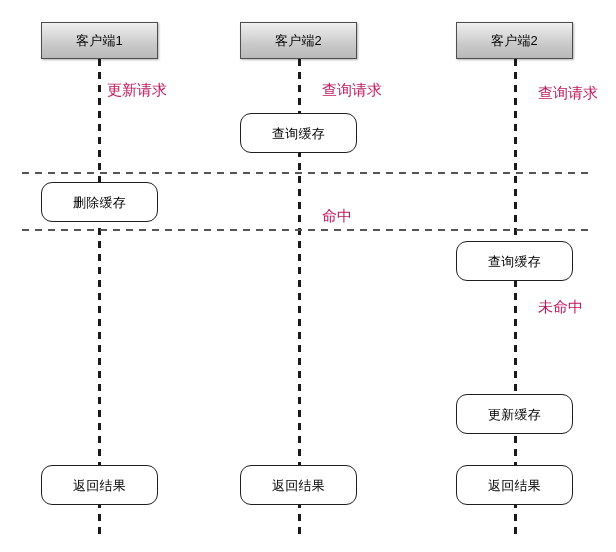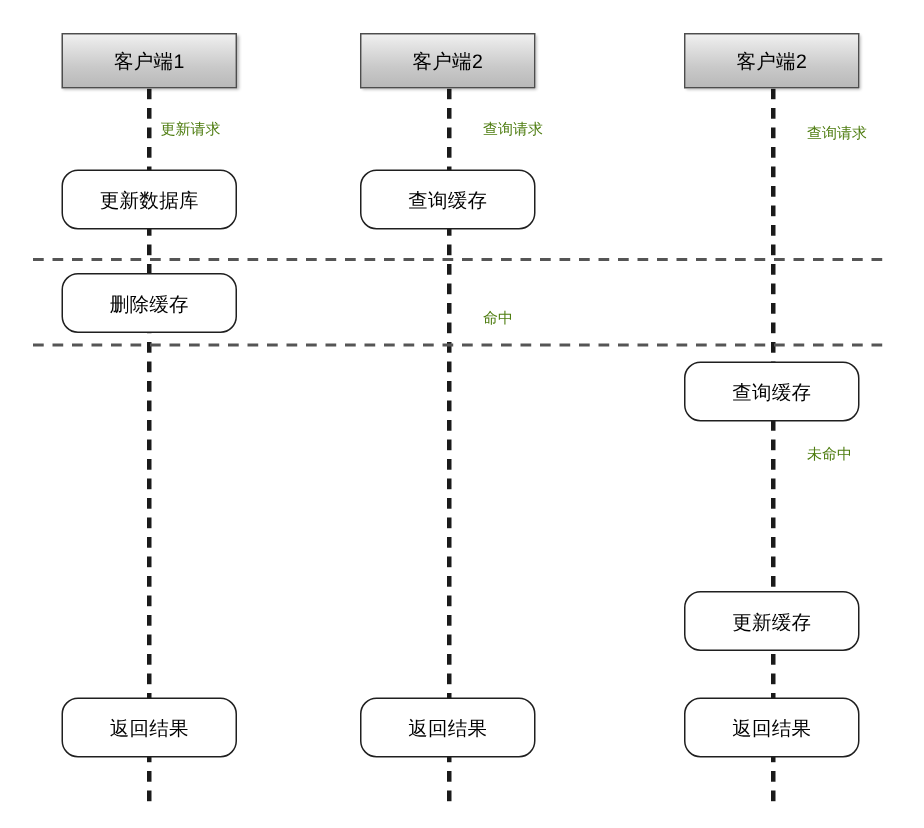--- a/index.html
+++ b/index.html
@@ -65,22 +65,22 @@
     font-size: 13px;
     color: #000000;
     line-height: 1;
     letter-spacing: 0.2px;
     white-space: nowrap;
   }
 
   
   .msg-label {
     position: absolute;
-    font-size: 10px;
-    color: #4d7c0f;
+    font-size: 15px;
+    color: #be185d;
     line-height: 1;
     white-space: nowrap;
   }
 
   
   .separator {
     position: absolute;
     height: 2px;
     background-image: linear-gradient(
       to right,
@@ -106,23 +106,20 @@
   <div class="participant" id="p-0" style="left: 41px; top: 22px; width: 117px; height: 37px;">
     <span class="participant-label">客户端1</span>
   </div>
   <div class="participant" id="p-1" style="left: 240px; top: 22px; width: 117px; height: 37px;">
     <span class="participant-label">客户端2</span>
   </div>
   <div class="participant" id="p-2" style="left: 456px; top: 22px; width: 117px; height: 37px;">
     <span class="participant-label">客户端2</span>
   </div>
 
-  <div class="activity" id="a-0" style="left: 41px; top: 113px; width: 117px; height: 40px;">
-    <span class="activity-label">更新数据库</span>
-  </div>
   <div class="activity" id="a-1" style="left: 41px; top: 182px; width: 117px; height: 40px;">
     <span class="activity-label">删除缓存</span>
   </div>
   <div class="activity" id="a-2" style="left: 41px; top: 465px; width: 117px; height: 40px;">
     <span class="activity-label">返回结果</span>
   </div>
   <div class="activity" id="a-3" style="left: 240px; top: 113px; width: 117px; height: 40px;">
     <span class="activity-label">查询缓存</span>
   </div>
   <div class="activity" id="a-4" style="left: 240px; top: 465px; width: 117px; height: 40px;">

